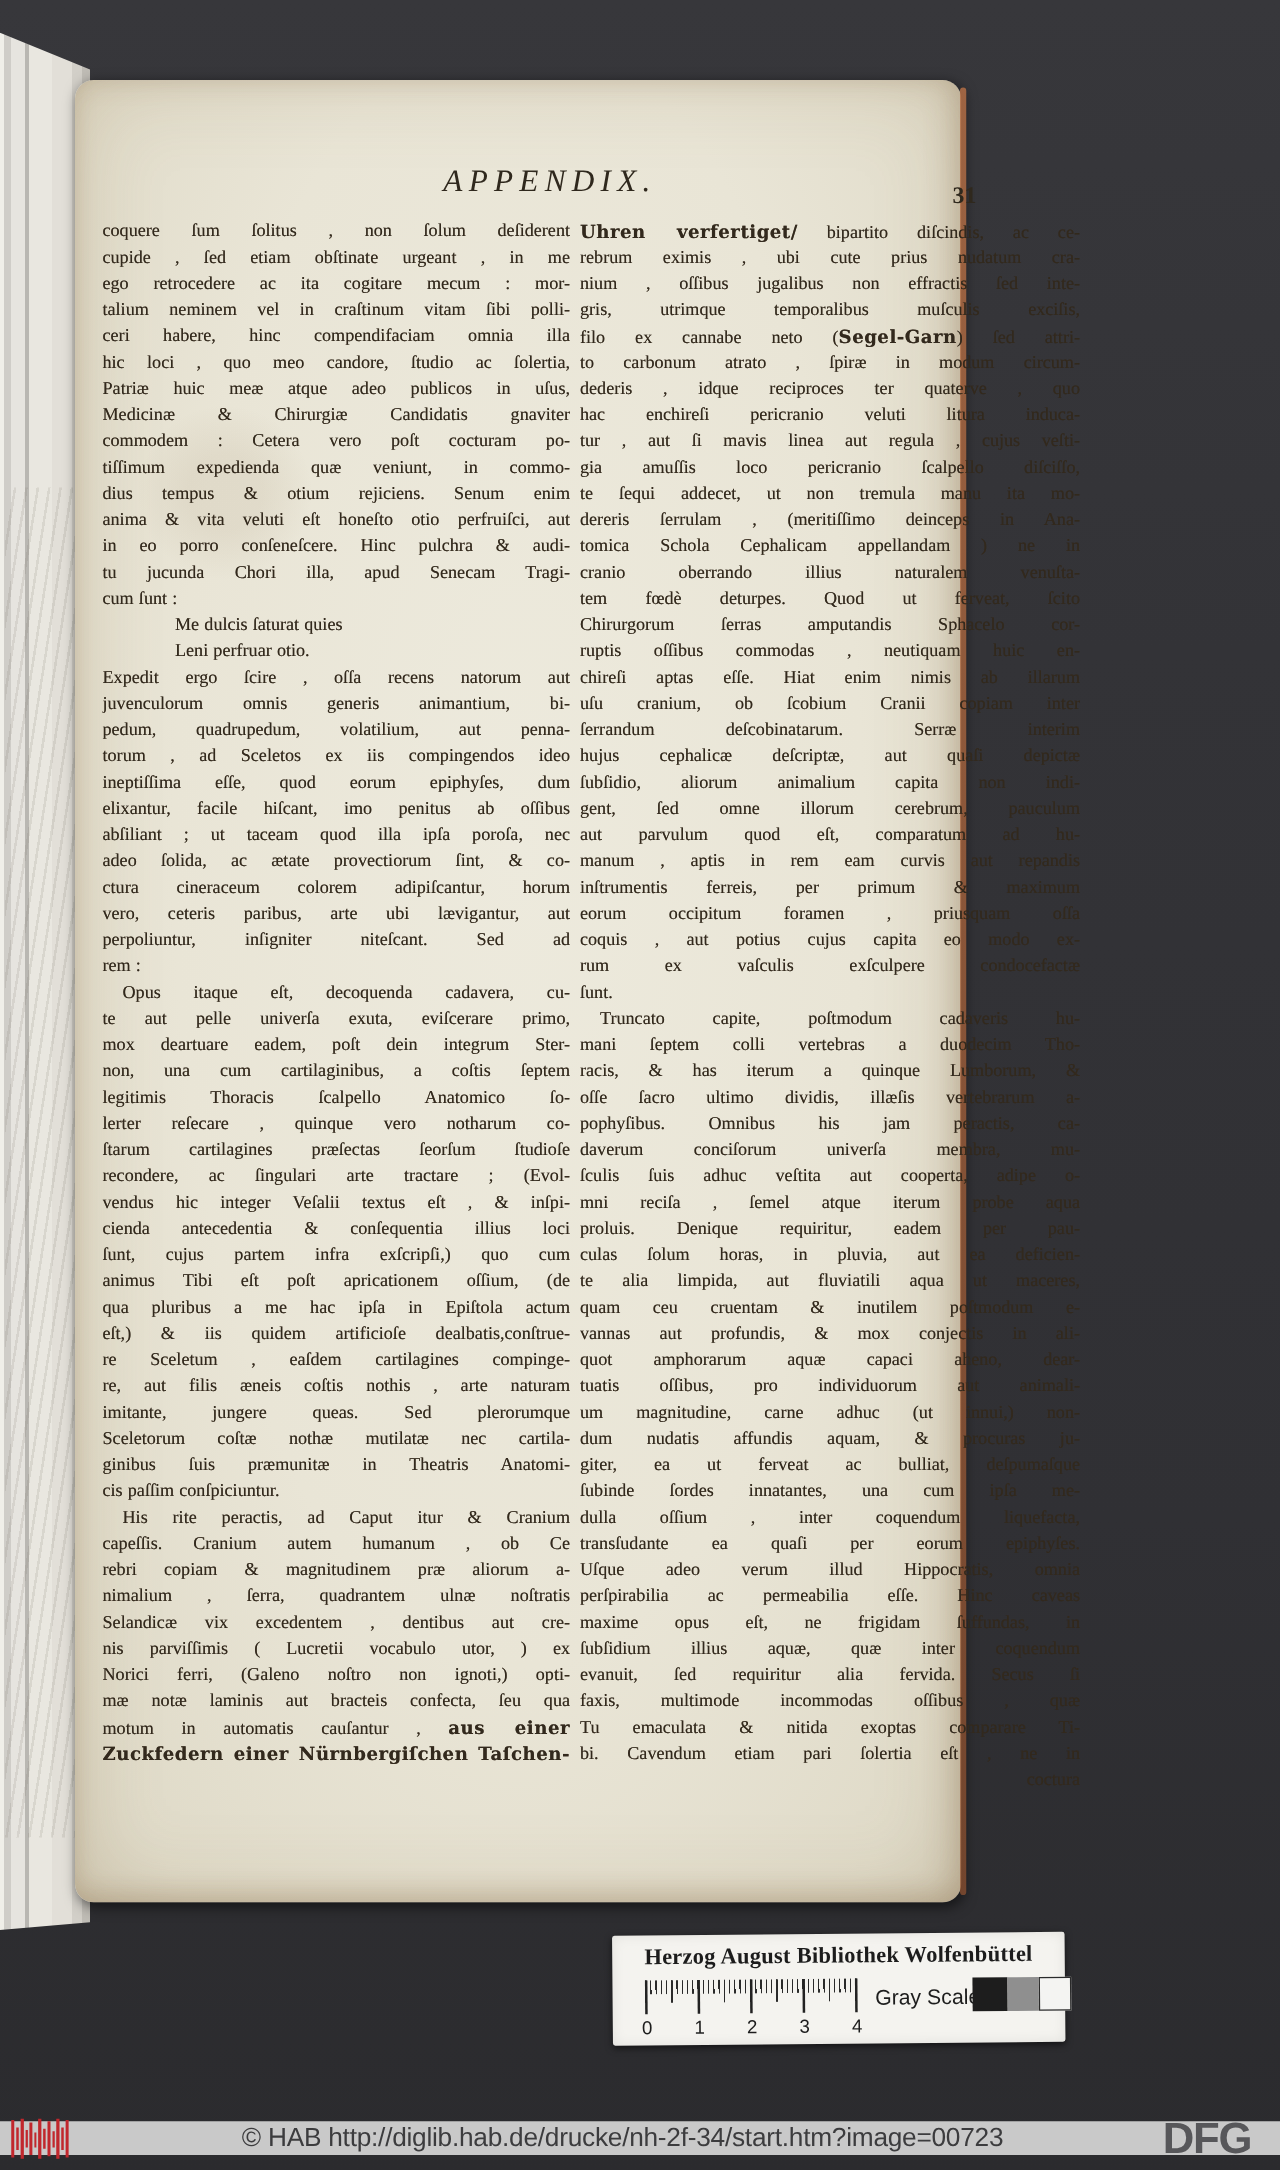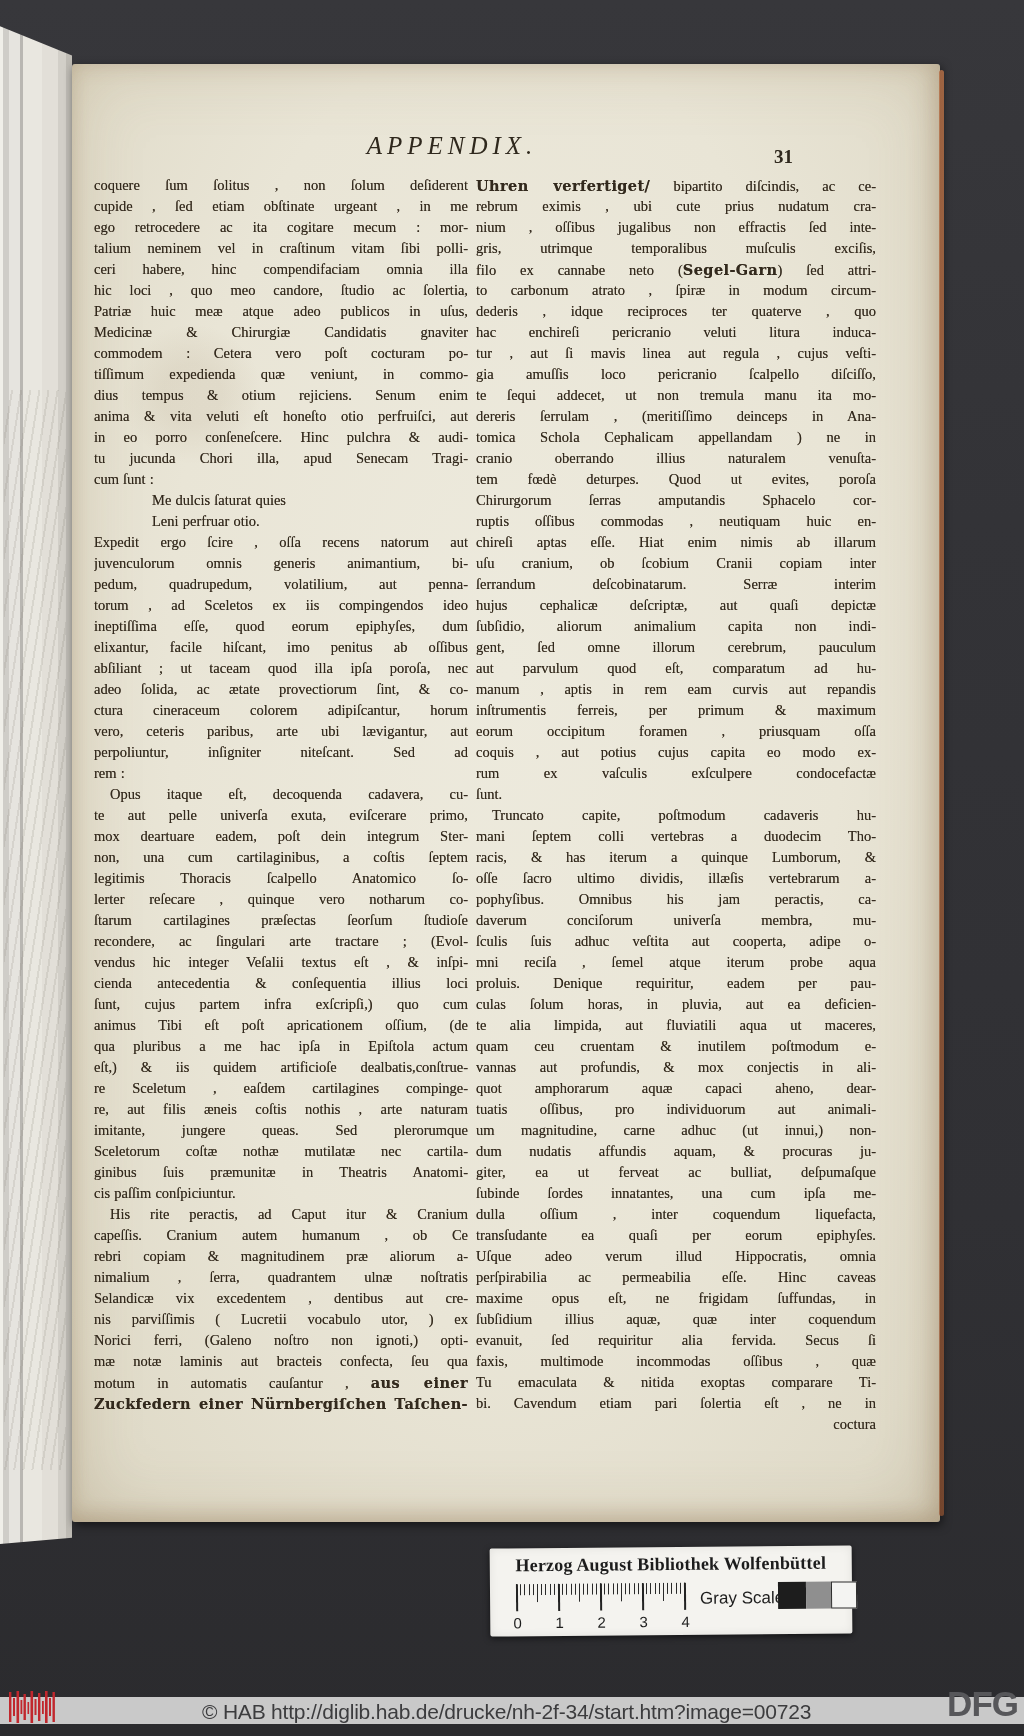--- a/index.html
+++ b/index.html
@@ -7,21 +7,21 @@
     background:linear-gradient(180deg,#37373b 0%,#333337 30%,#303034 70%,#2b2b2e 100%);
     font-family:"Liberation Serif","DejaVu Serif",serif;}
   
   .left-strip{position:absolute;left:0;top:0;width:72px;height:1544px;
     background:linear-gradient(90deg,#f0efe9 0 3px,#cfcdc8 3px 9px,#e6e4df 9px 20px,#b9b7b2 20px 23px,#e9e7e0 23px 42px,#e2dfd8 42px 58px,#d2cfc8 58px 66px,#bfbcb5 66px 72px);
     clip-path:polygon(0 1.7%,100% 3.6%,100% 99.6%,0 100%);}
   .left-strip .showthrough{position:absolute;left:4px;top:390px;width:62px;height:1080px;opacity:.5;
     background:repeating-linear-gradient(99deg,rgba(255,255,255,0) 0 7px,rgba(112,104,92,.28) 7px 9px);
     filter:blur(.4px);}
   
-  .page{position:absolute;left:72px;top:64px;width:868px;height:1458px;border-radius:3px;
+  .page{position:absolute;left:60px;top:64px;width:709px;height:1458px;border-radius:15px;
     background:
       radial-gradient(circle at 905px 1290px,rgba(164,110,60,.25) 0 14px,rgba(164,110,60,0) 40px),
       radial-gradient(circle at 120px 330px,rgba(120,90,50,.08) 0 30px,rgba(120,90,50,0) 70px),
       radial-gradient(ellipse at 50% 42%,#edeadd 0%,#e9e5d6 55%,#e0dbc9 88%,#d8d2bf 100%);
     box-shadow:inset 0 0 70px rgba(140,115,70,.22),inset -10px 0 22px rgba(120,90,55,.16),inset 0 -8px 18px rgba(130,95,55,.18),2px 3px 10px rgba(0,0,0,.55);}
   .page-edge-right{position:absolute;right:-4px;top:6px;width:5px;height:1446px;border-radius:3px;
     background:linear-gradient(180deg,rgba(178,110,70,.85),rgba(150,85,50,.7));}
   
   .header-title{position:absolute;top:68px;left:120px;width:520px;text-align:center;
     font-style:italic;font-size:25px;letter-spacing:5px;word-spacing:4px;color:#2f281d;}
@@ -55,24 +55,24 @@
     font-size:15px;color:#1d1d1d;}
   .gray-scale-label{position:absolute;left:210px;top:42px;font-family:"Liberation Sans",sans-serif;
     font-size:17px;color:#1d1d1d;}
   .swatches{position:absolute;left:288px;top:36px;height:27px;display:flex;}
   .sw{height:27px;}
   .sw.b{width:28px;background:#1d1d1d;}
   .sw.g{width:25px;background:#8f8f8f;}
   .sw.w{width:26px;background:#f4f4f2;border:1px solid #2a2a2a;box-sizing:border-box;}
   
   .footer{position:absolute;left:0;top:1697px;width:1024px;height:27px;background:#c9c9c9;
-    display:flex;align-items:flex-end;font-family:"Liberation Sans",sans-serif;}
+    display:flex;align-items:center;font-family:"Liberation Sans",sans-serif;}
   .hab-logo{margin-left:8px;flex:0 0 auto;display:flex;align-items:center;}
   .source-text{flex:1;text-align:center;font-size:21px;color:#3c3c3e;letter-spacing:-.2px;padding-left:6px;}
-  .dfg{flex:0 0 auto;margin-right:6px;font-weight:900;font-size:35px;color:#57575a;
+  .dfg{flex:0 0 auto;margin-right:23px;font-weight:900;font-size:35px;color:#57575a;
     letter-spacing:-1px;font-family:"Liberation Sans",sans-serif;}
 </style>
 </head>
 <body>
 
 <div class="stage">
 
   <div class="left-strip">
     <div class="showthrough"></div>
   </div>
@@ -150,21 +150,21 @@
         <div class="tl"><span>filo ex cannabe neto (</span><span class="fr">Segel-Garn</span><span>) ſed attri-</span></div>
         <div class="tl"><span>to carbonum atrato , ſpiræ in modum circum-</span></div>
         <div class="tl"><span>dederis , idque reciproces ter quaterve , quo</span></div>
         <div class="tl"><span>hac enchireſi pericranio veluti litura induca-</span></div>
         <div class="tl"><span>tur , aut ſi mavis linea aut regula , cujus veſti-</span></div>
         <div class="tl"><span>gia amuſſis loco pericranio ſcalpello diſciſſo,</span></div>
         <div class="tl"><span>te ſequi addecet, ut non tremula manu ita mo-</span></div>
         <div class="tl"><span>dereris ſerrulam , (</span><span class="it">meritiſſimo deinceps in Ana-</span></div>
         <div class="tl"><span class="it">tomica Schola Cephalicam appellandam</span><span> ) ne in</span></div>
         <div class="tl"><span>cranio oberrando illius naturalem venuſta-</span></div>
-        <div class="tl"><span>tem fœdè deturpes. Quod ut evites, poroſa</span></div>
+        <div class="tl"><span>tem fœdè deturpes. Quod ut ferveat, ſcito</span></div>
         <div class="tl"><span>Chirurgorum ſerras amputandis Sphacelo cor-</span></div>
         <div class="tl"><span>ruptis oſſibus commodas , neutiquam huic en-</span></div>
         <div class="tl"><span>chireſi aptas eſſe. Hiat enim nimis ab illarum</span></div>
         <div class="tl"><span>uſu cranium, ob ſcobium Cranii copiam inter</span></div>
         <div class="tl"><span>ſerrandum deſcobinatarum. Serræ interim</span></div>
         <div class="tl"><span>hujus cephalicæ deſcriptæ, aut quaſi depictæ</span></div>
         <div class="tl"><span>ſubſidio, aliorum animalium capita non indi-</span></div>
         <div class="tl"><span>gent, ſed omne illorum cerebrum, pauculum</span></div>
         <div class="tl"><span>aut parvulum quod eſt, comparatum ad hu-</span></div>
         <div class="tl"><span>manum , aptis in rem eam curvis aut repandis</span></div>

